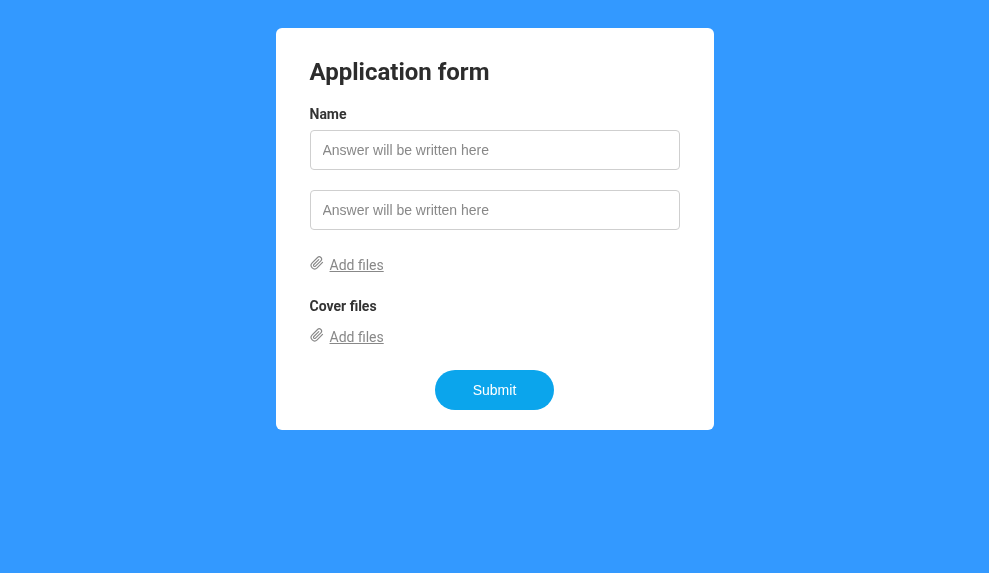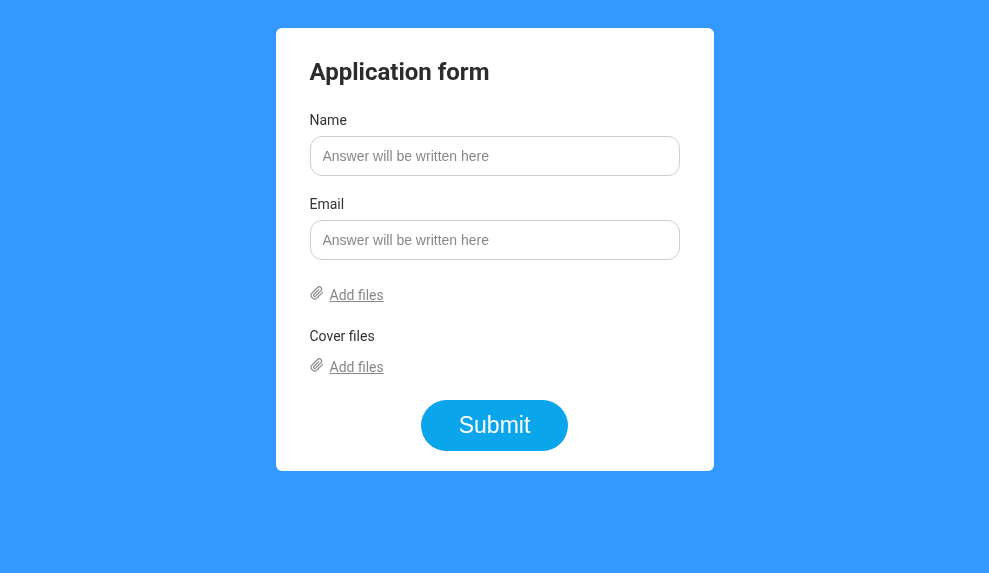--- a/index.html
+++ b/index.html
@@ -21,39 +21,39 @@
     .form-card {
       background-color: #ffffff;
       border-radius: 6px;
       width: 438px;
       padding: 30px 34px 20px 34px;
     }
     .form-title {
       font-size: 24px;
       font-weight: 700;
       color: #2c2c2c;
-      margin-bottom: 26px;
+      margin-bottom: 20px;
     }
     .form-group {
       margin-bottom: 20px;
     }
     .label {
       display: block;
       font-size: 14px;
-      font-weight: 400;
+      font-weight: 700;
       color: #333333;
       margin-bottom: 8px;
     }
     .text-input {
       width: 100%;
       padding: 10px 12px;
       font-size: 14px;
       color: #333333;
       border: 1px solid #cfcfcf;
-      border-radius: 12px;
+      border-radius: 4px;
       outline: none;
       background-color: #ffffff;
       height: 40px;
     }
     .text-input::placeholder {
       color: #888888;
     }
     .file-group {
       margin-bottom: 24px;
     }
@@ -74,40 +74,39 @@
     }
     .submit-row {
       display: flex;
       justify-content: center;
       margin-top: 10px;
     }
     .submit-button {
       background-color: #0ba5ec;
       color: #ffffff;
       border: none;
-      font-size: 23px;
+      font-size: 14px;
       padding: 12px 38px;
       border-radius: 999px;
       cursor: pointer;
       font-weight: 400;
     }
   </style>
 </head>
 <body>
 
 <div class="form-card">
   <h1 class="form-title">Application form</h1>
 
   <div class="form-group">
     <label class="label">Name</label>
     <input type="text" class="text-input" placeholder="Answer will be written here" style="">
   </div>
 
   <div class="form-group">
-    <label class="label">Email</label>
     <input type="text" class="text-input" placeholder="Answer will be written here" style="">
   </div>
 
 
   <div class="file-group">
     <div class="add-files">
       <span>
         <svg viewBox="0 0 24 24" fill="none" stroke="#888888" stroke-width="2" stroke-linecap="round" stroke-linejoin="round">
           <path d="M21.44 11.05l-9.19 9.19a6 6 0 0 1-8.49-8.49l9.19-9.19a4 4 0 0 1 5.66 5.66l-9.2 9.19a2 2 0 0 1-2.83-2.83l8.49-8.48"></path>
         </svg>

